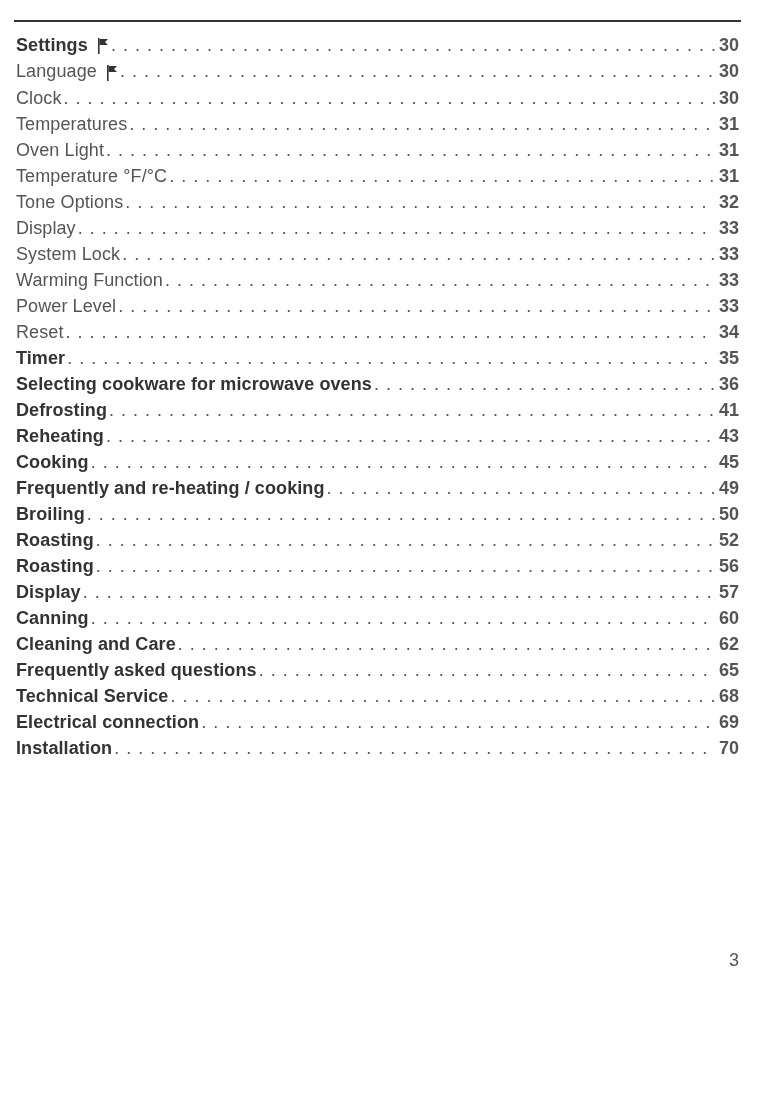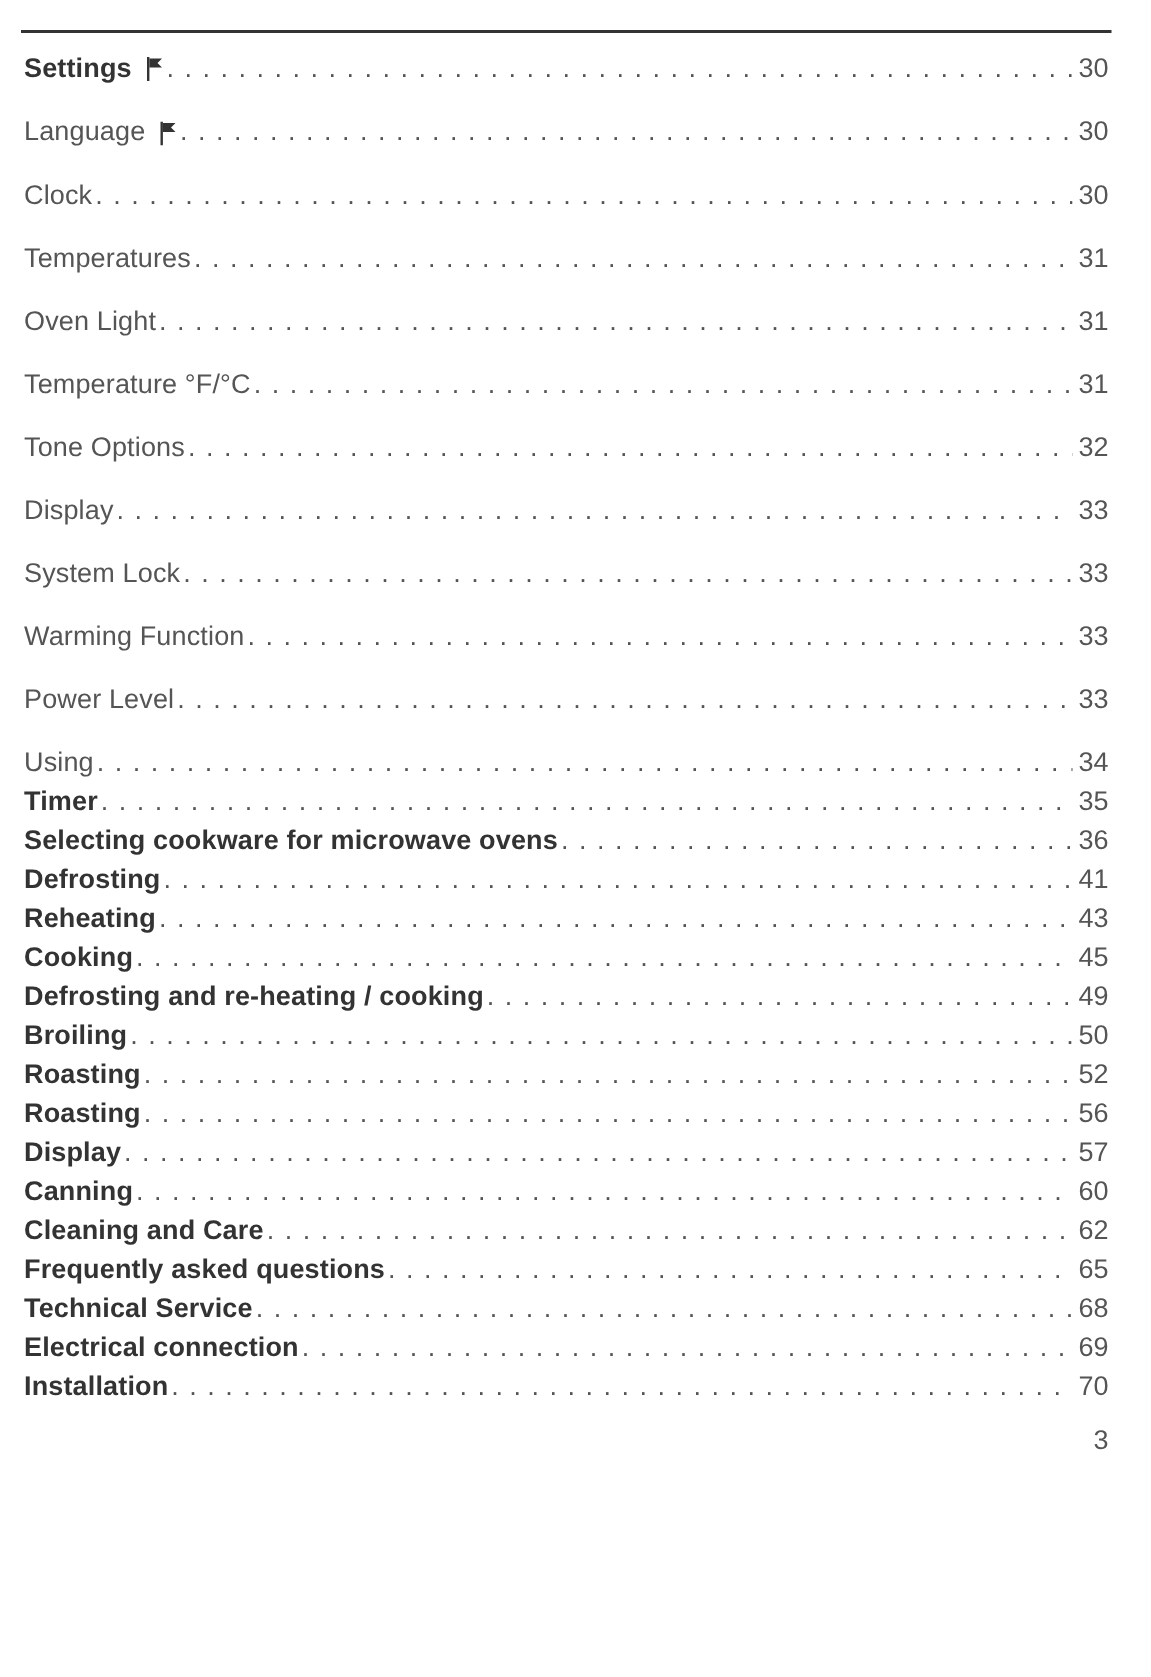--- a/index.html
+++ b/index.html
@@ -37,21 +37,20 @@
     flex: 0 0 auto;
     letter-spacing: 0.1px;
   }
   .toc-label.bold {
     font-weight: 700;
     color: #333333;
   }
   .toc-label.normal {
     font-weight: 400;
     color: #555555;
-    margin-top: 16px;
   }
   .flag-icon {
     display: inline-block;
     vertical-align: middle;
     margin-left: 4px;
   }
   .flag-icon svg {
     display: block;
   }
   .toc-dots {
@@ -63,21 +62,21 @@
     padding-left: 2px;
   }
   .toc-dots::after {
     content: ". . . . . . . . . . . . . . . . . . . . . . . . . . . . . . . . . . . . . . . . . . . . . . . . . . . . . . . . . . . . . . . . . . . . . . . . . . . . . . . . . . . . . . . . . . . . . . . . . . . . . . . . . . . . . . . . . . . . . . . . . . . . . . . . . . . . . . . . . . . . . . . . . . . . . . . . . . . . . . . . . . . . . . . . . . . . . . . . . . . . . . .";
     letter-spacing: 1px;
   }
   .toc-page {
     flex: 0 0 auto;
     padding-left: 4px;
     color: #555555;
-    font-weight: 400;
+    font-weight: 700;
   }
   .page-number {
     position: absolute;
     bottom: 20px;
     right: 28px;
     font-size: 18px;
     color: #555555;
   }
 </style>
 </head>
@@ -141,21 +140,21 @@
         <span class="toc-label normal">Warming Function</span>
         <span class="toc-dots"></span>
         <span class="toc-page">33</span>
       </div>
       <div class="toc-line">
         <span class="toc-label normal">Power Level</span>
         <span class="toc-dots"></span>
         <span class="toc-page">33</span>
       </div>
       <div class="toc-line">
-        <span class="toc-label normal">Using</span>
+        <span class="toc-label normal">Reset</span>
         <span class="toc-dots"></span>
         <span class="toc-page">34</span>
       </div>
       <div class="toc-line">
         <span class="toc-label bold">Timer</span>
         <span class="toc-dots"></span>
         <span class="toc-page">35</span>
       </div>
       <div class="toc-line">
         <span class="toc-label bold">Selecting cookware for microwave ovens</span>
@@ -171,21 +170,21 @@
         <span class="toc-label bold">Reheating</span>
         <span class="toc-dots"></span>
         <span class="toc-page">43</span>
       </div>
       <div class="toc-line">
         <span class="toc-label bold">Cooking</span>
         <span class="toc-dots"></span>
         <span class="toc-page">45</span>
       </div>
       <div class="toc-line">
-        <span class="toc-label bold">Defrosting and re-heating / cooking</span>
+        <span class="toc-label bold">Frequently and re-heating / cooking</span>
         <span class="toc-dots"></span>
         <span class="toc-page">49</span>
       </div>
       <div class="toc-line">
         <span class="toc-label bold">Broiling</span>
         <span class="toc-dots"></span>
         <span class="toc-page">50</span>
       </div>
       <div class="toc-line">
         <span class="toc-label bold">Roasting</span>

